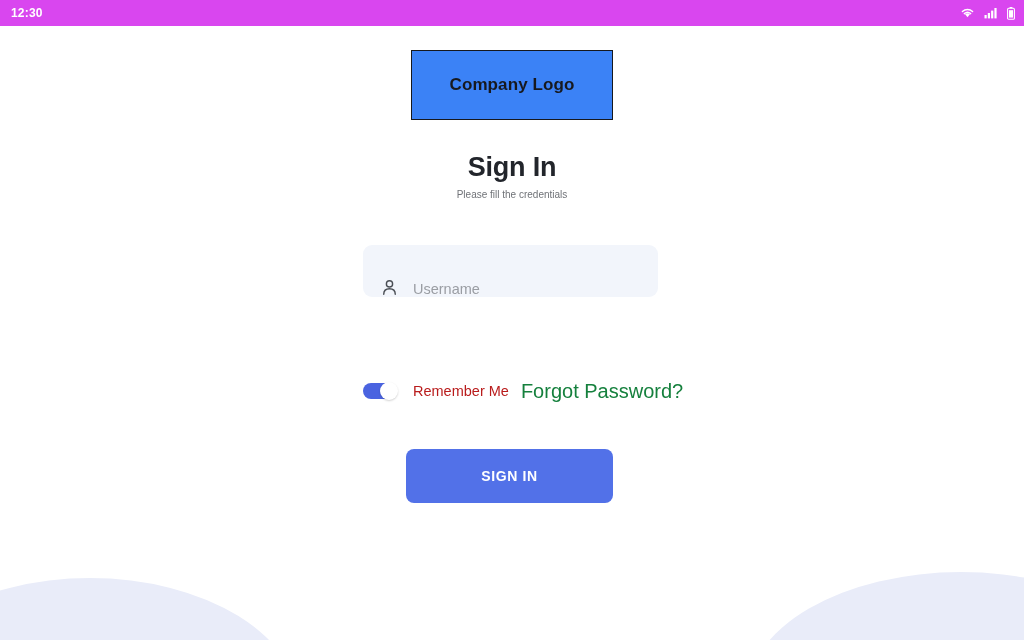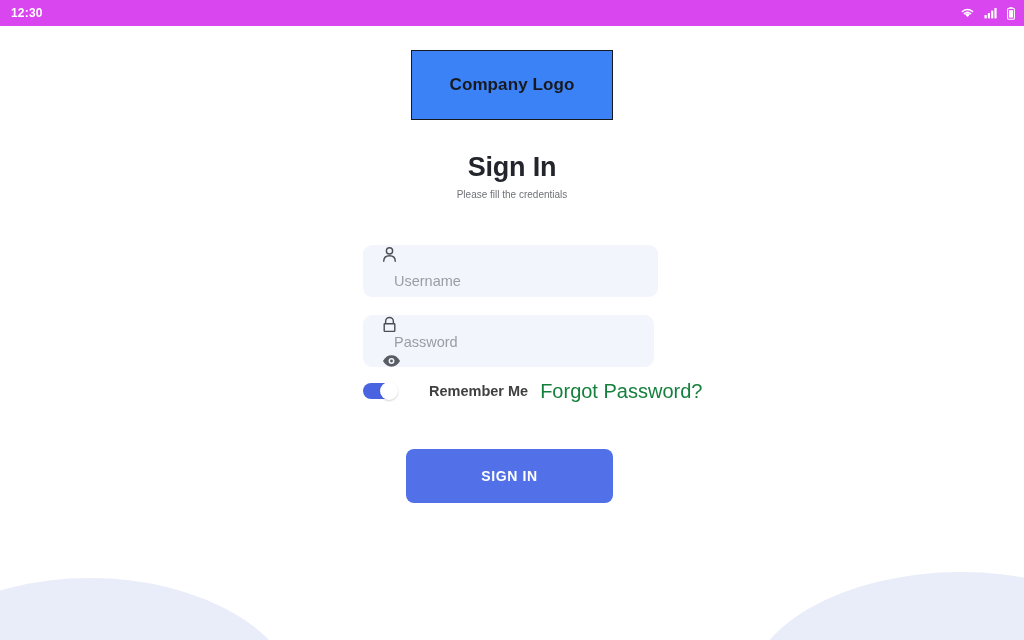--- a/index.html
+++ b/index.html
@@ -121,23 +121,22 @@
     font-size: 10px;
     color: #6f7277;
   }
 
   
   .field {
     position: absolute;
     background: #f2f5fb;
     border-radius: 9px;
     display: flex;
-    align-items: flex-start;
+    align-items: flex-end;
     padding: 0 17px;
-    flex-direction: column;
   }
   .field-username {
     left: 363px;
     top: 224px;
     width: 295px;
     height: 52px;
   }
   .field-password {
     left: 363px;
     top: 294px;
@@ -206,25 +205,24 @@
     position: absolute;
     right: -5px;
     top: -1px;
     width: 18px;
     height: 18px;
     border-radius: 50%;
     background: #ffffff;
     box-shadow: 0 1px 2px rgba(0,0,0,0.18);
   }
   .remember-label {
-    margin-left: 36px;
+    margin-left: 20px;
     font-size: 14.5px;
-    color: #404040;
+    color: #b91c1c;
     white-space: nowrap;
-    font-weight: bold;
   }
   .forgot-link {
     margin-left: 12px;
     font-size: 20px;
     color: #15803d;
     white-space: nowrap;
     cursor: pointer;
     text-decoration: none;
   }
 
@@ -294,36 +292,20 @@
   <div class="field field-username">
     <span class="field-icon">
       <svg width="17" height="17" viewBox="0 0 18 18" fill="none">
         <circle cx="9" cy="5.2" r="3.3" stroke="currentColor" stroke-width="1.5"></circle>
         <path d="M2.9 16.2 C2.9 12.4 5.6 10.4 9 10.4 C12.4 10.4 15.1 12.4 15.1 16.2" stroke="currentColor" stroke-width="1.5" stroke-linecap="round" fill="none"></path>
       </svg>
     </span>
     <input class="field-input" type="text" placeholder="Username" style="">
   </div>
 
-  <div class="field field-password">
-    <span class="field-icon">
-      <svg width="17" height="17" viewBox="0 0 18 18" fill="none">
-        <path d="M4.9 8.2 V5.6 A4.1 4.1 0 0 1 13.1 5.6 V8.2" stroke="currentColor" stroke-width="1.5" fill="none"></path>
-        <rect x="3.4" y="8.2" width="11.2" height="8.1" rx="0.6" stroke="currentColor" stroke-width="1.5" fill="none"></rect>
-      </svg>
-    </span>
-    <input class="field-input" type="password" placeholder="Password" style="">
-    <button class="eye-btn" type="button">
-      <svg width="19" height="14" viewBox="0 0 20 14" fill="none">
-        <path d="M1 7 C3.4 2.8 6.5 1 10 1 C13.5 1 16.6 2.8 19 7 C16.6 11.2 13.5 13 10 13 C6.5 13 3.4 11.2 1 7 Z" fill="currentColor"></path>
-        <circle cx="10" cy="7" r="3.1" fill="#f2f5fb"></circle>
-        <circle cx="10" cy="7" r="1.5" fill="currentColor"></circle>
-      </svg>
-    </button>
-  </div>
 
   <div class="remember-row">
     <div class="toggle">
       <div class="toggle-knob"></div>
     </div>
     <span class="remember-label">Remember Me</span>
     <a class="forgot-link" href="#">Forgot Password?</a>
   </div>
 
   <button class="signin-btn" type="button">SIGN IN</button>

